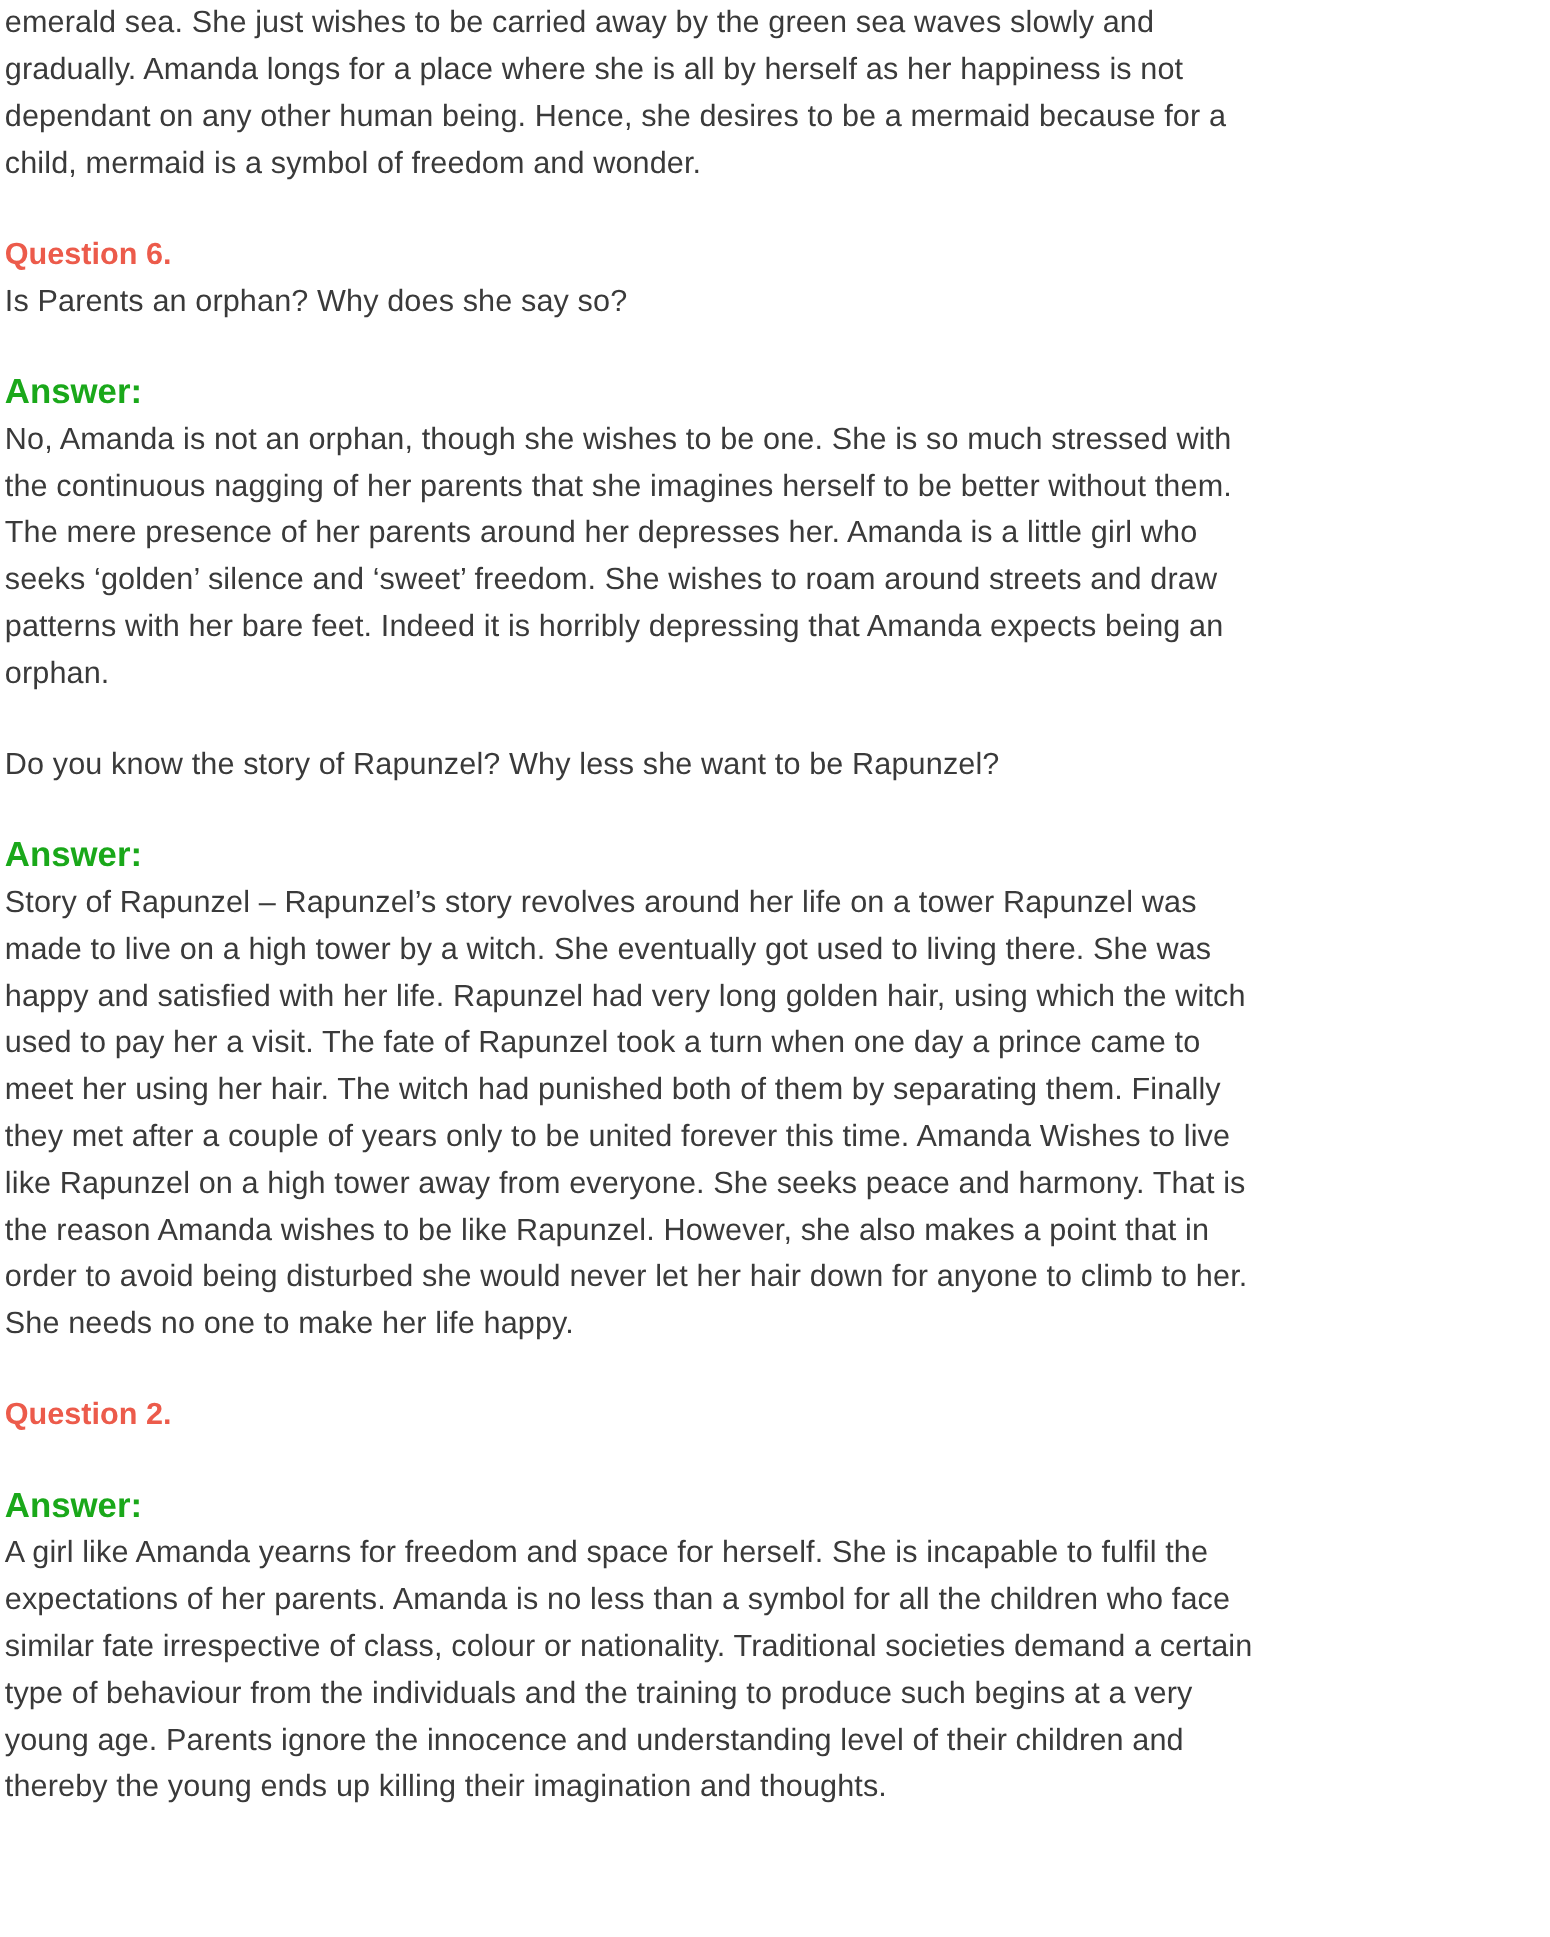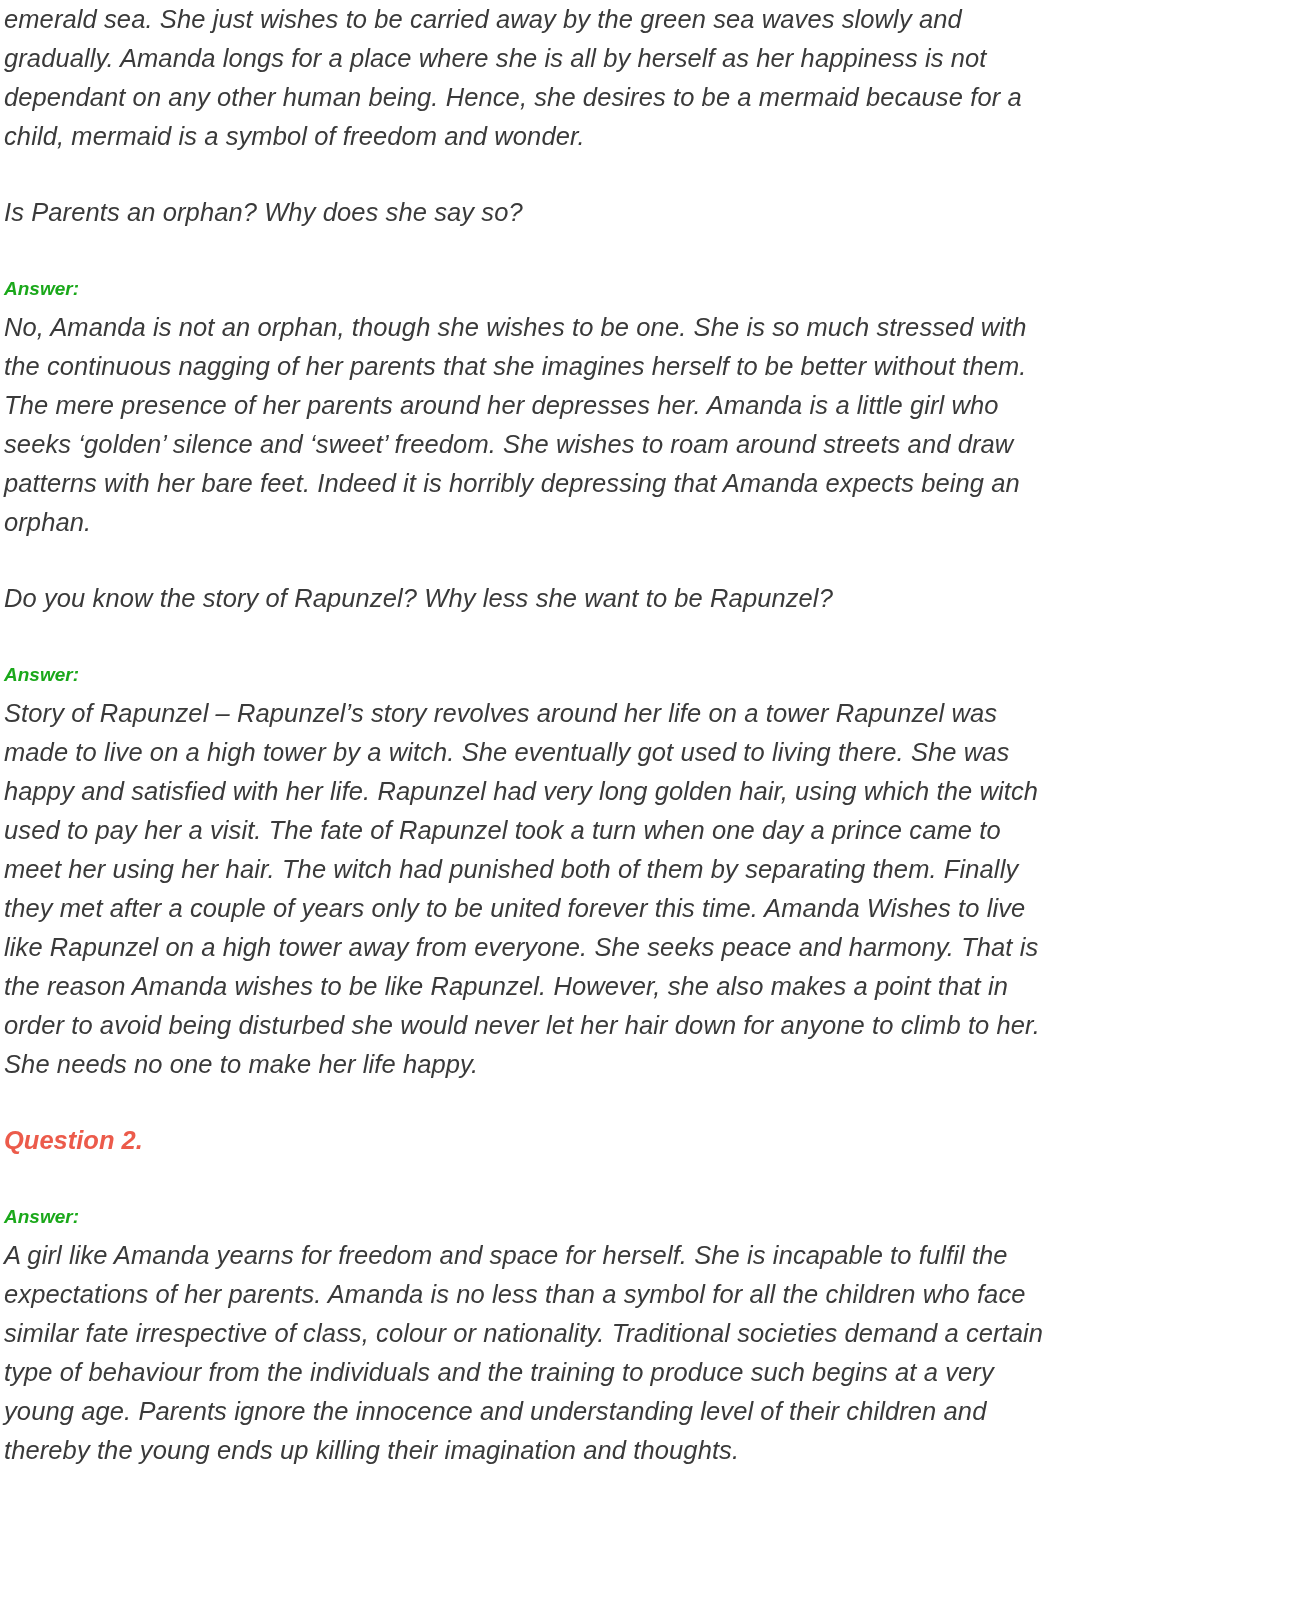--- a/index.html
+++ b/index.html
@@ -10,56 +10,56 @@
   body {
     width: 1292px;
     min-height: 1614px;
     font-family: "Liberation Sans", sans-serif;
     color: #333333;
   }
   .page {
     width: 1056px;
     box-sizing: border-box;
     padding: 0 8px 0 4px;
-    font-style: italic;
   }
   .para {
     font-size: 25.5px;
     line-height: 39px;
     color: #3a3a3a;
     margin: 0;
     letter-spacing: 0.1px;
   }
   .q-heading {
     font-size: 25.5px;
     line-height: 39px;
     font-weight: bold;
     color: #ec5b4b;
     margin: 0;
   }
   .a-heading {
-    font-size: 19px;
+    font-size: 29px;
     line-height: 39px;
     font-weight: bold;
     color: #1aa81a;
     margin: 0;
   }
   .gap-lg { height: 37px; }
   .block { margin: 0; }
 </style>
 </head>
 <body>
 
 <div class="page">
 
   <p class="para">emerald sea. She just wishes to be carried away by the green sea waves slowly and gradually. Amanda longs for a place where she is all by herself as her happiness is not dependant on any other human being. Hence, she desires to be a mermaid because for a child, mermaid is a symbol of freedom and wonder.</p>
 
   <div class="gap-lg"></div>
 
   <div class="block">
+    <p class="q-heading">Question 6.</p>
     <p class="para">Is Parents an orphan? Why does she say so?</p>
     <div class="gap-lg"></div>
     <p class="a-heading">Answer:</p>
     <p class="para">No, Amanda is not an orphan, though she wishes to be one. She is so much stressed with the continuous nagging of her parents that she imagines herself to be better without them. The mere presence of her parents around her depresses her. Amanda is a little girl who seeks ‘golden’ silence and ‘sweet’ freedom. She wishes to roam around streets and draw patterns with her bare feet. Indeed it is horribly depressing that Amanda expects being an orphan.</p>
   </div>
 
   <div class="gap-lg"></div>
 
   <div class="block">
     <p class="para">Do you know the story of Rapunzel? Why less she want to be Rapunzel?</p>

